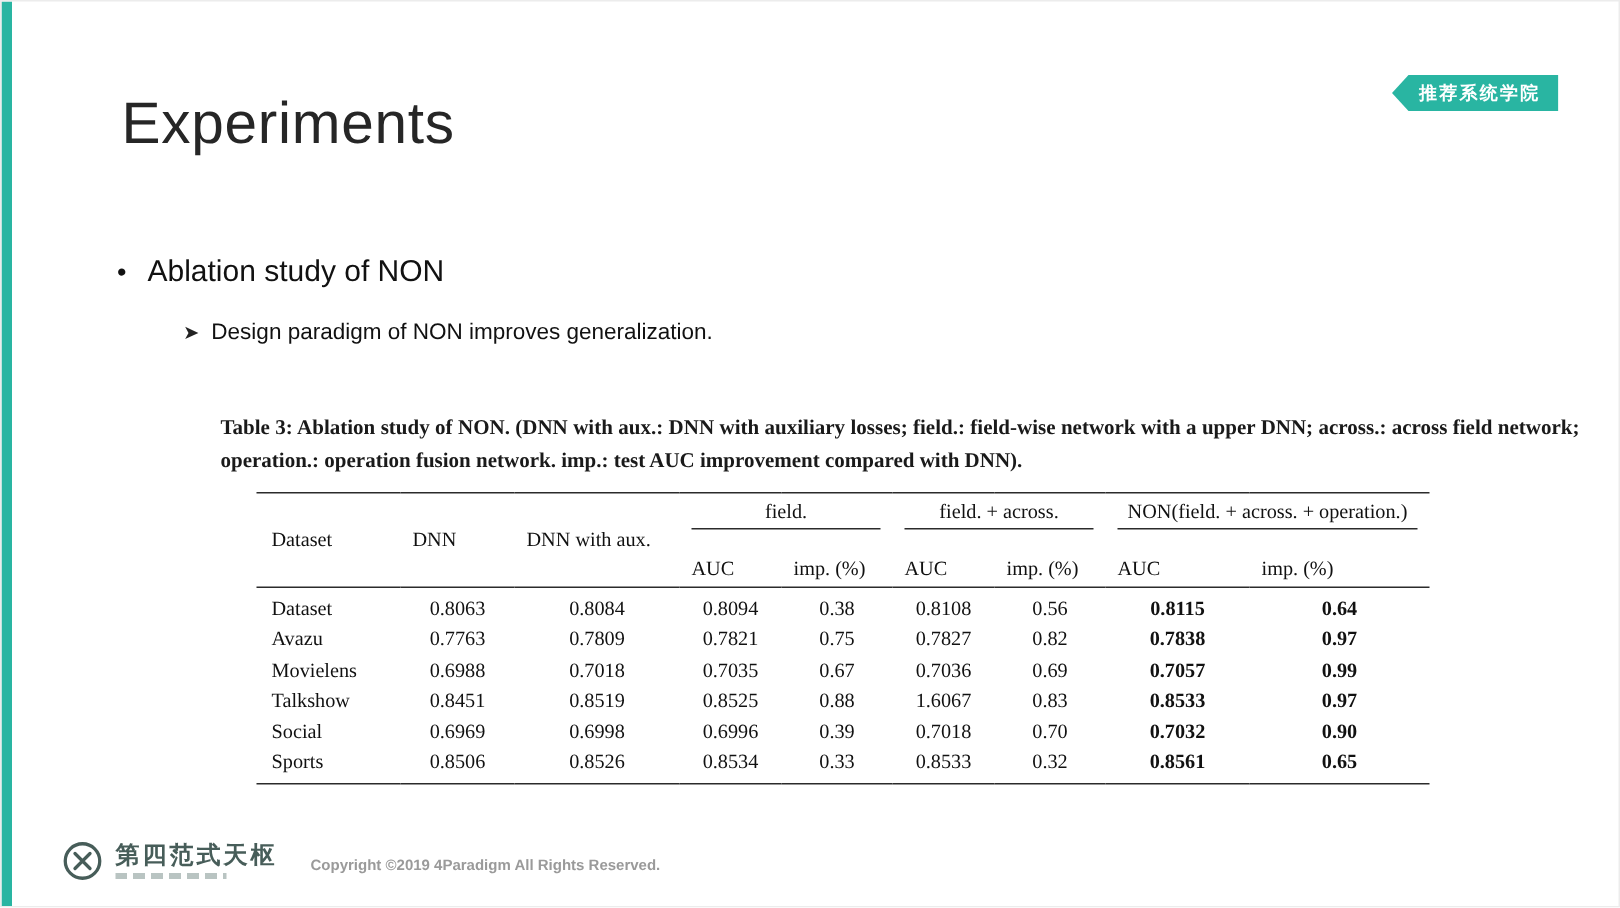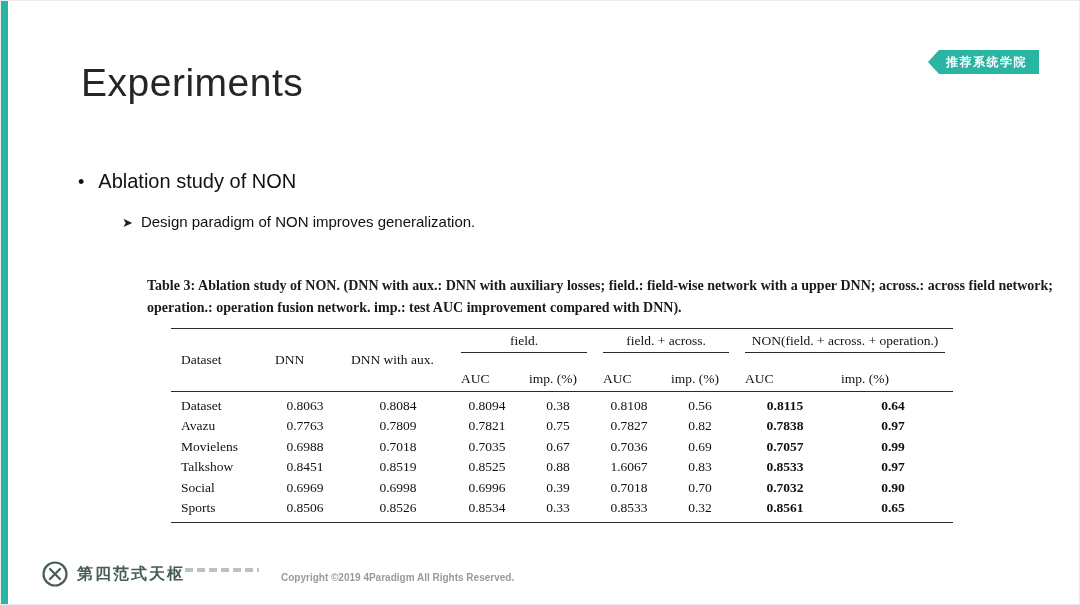--- a/index.html
+++ b/index.html
@@ -72,21 +72,21 @@
   }
   .ablation td { text-align: center; padding: 2.2px 8px; }
   .ablation td.dataset { text-align: left; padding-left: 10px; }
   .ablation td.bold { font-weight: bold; }
   .ablation tbody tr:first-child td { padding-top: 6px; }
   .ablation tbody tr:last-child td { padding-bottom: 6px; }
 
   .footer { position: absolute; left: 40px; bottom: 16px; display: flex; align-items: center; }
   .logo { display: flex; align-items: center; }
   .logo-icon { display: inline-flex; margin-right: 8px; }
-  .logo-textwrap { display: flex; }
+  .logo-textwrap { display: flex; flex-direction: column; }
   .logo-text { font-size: 16px; font-weight: bold; color: #475d59; letter-spacing: 2px; line-height: 1.1; }
   .logo-tagline {
     margin-top: 3px; width: 74px; height: 4px;
     background: repeating-linear-gradient(90deg, #b9c4c2 0 8px, transparent 8px 12px);
   }
   .copyright { margin-left: 22px; font-size: 10px; color: #9a9a9a; align-self: center; padding-top: 6px; font-weight: bold; }
 </style>
 </head>
 <body>
 

